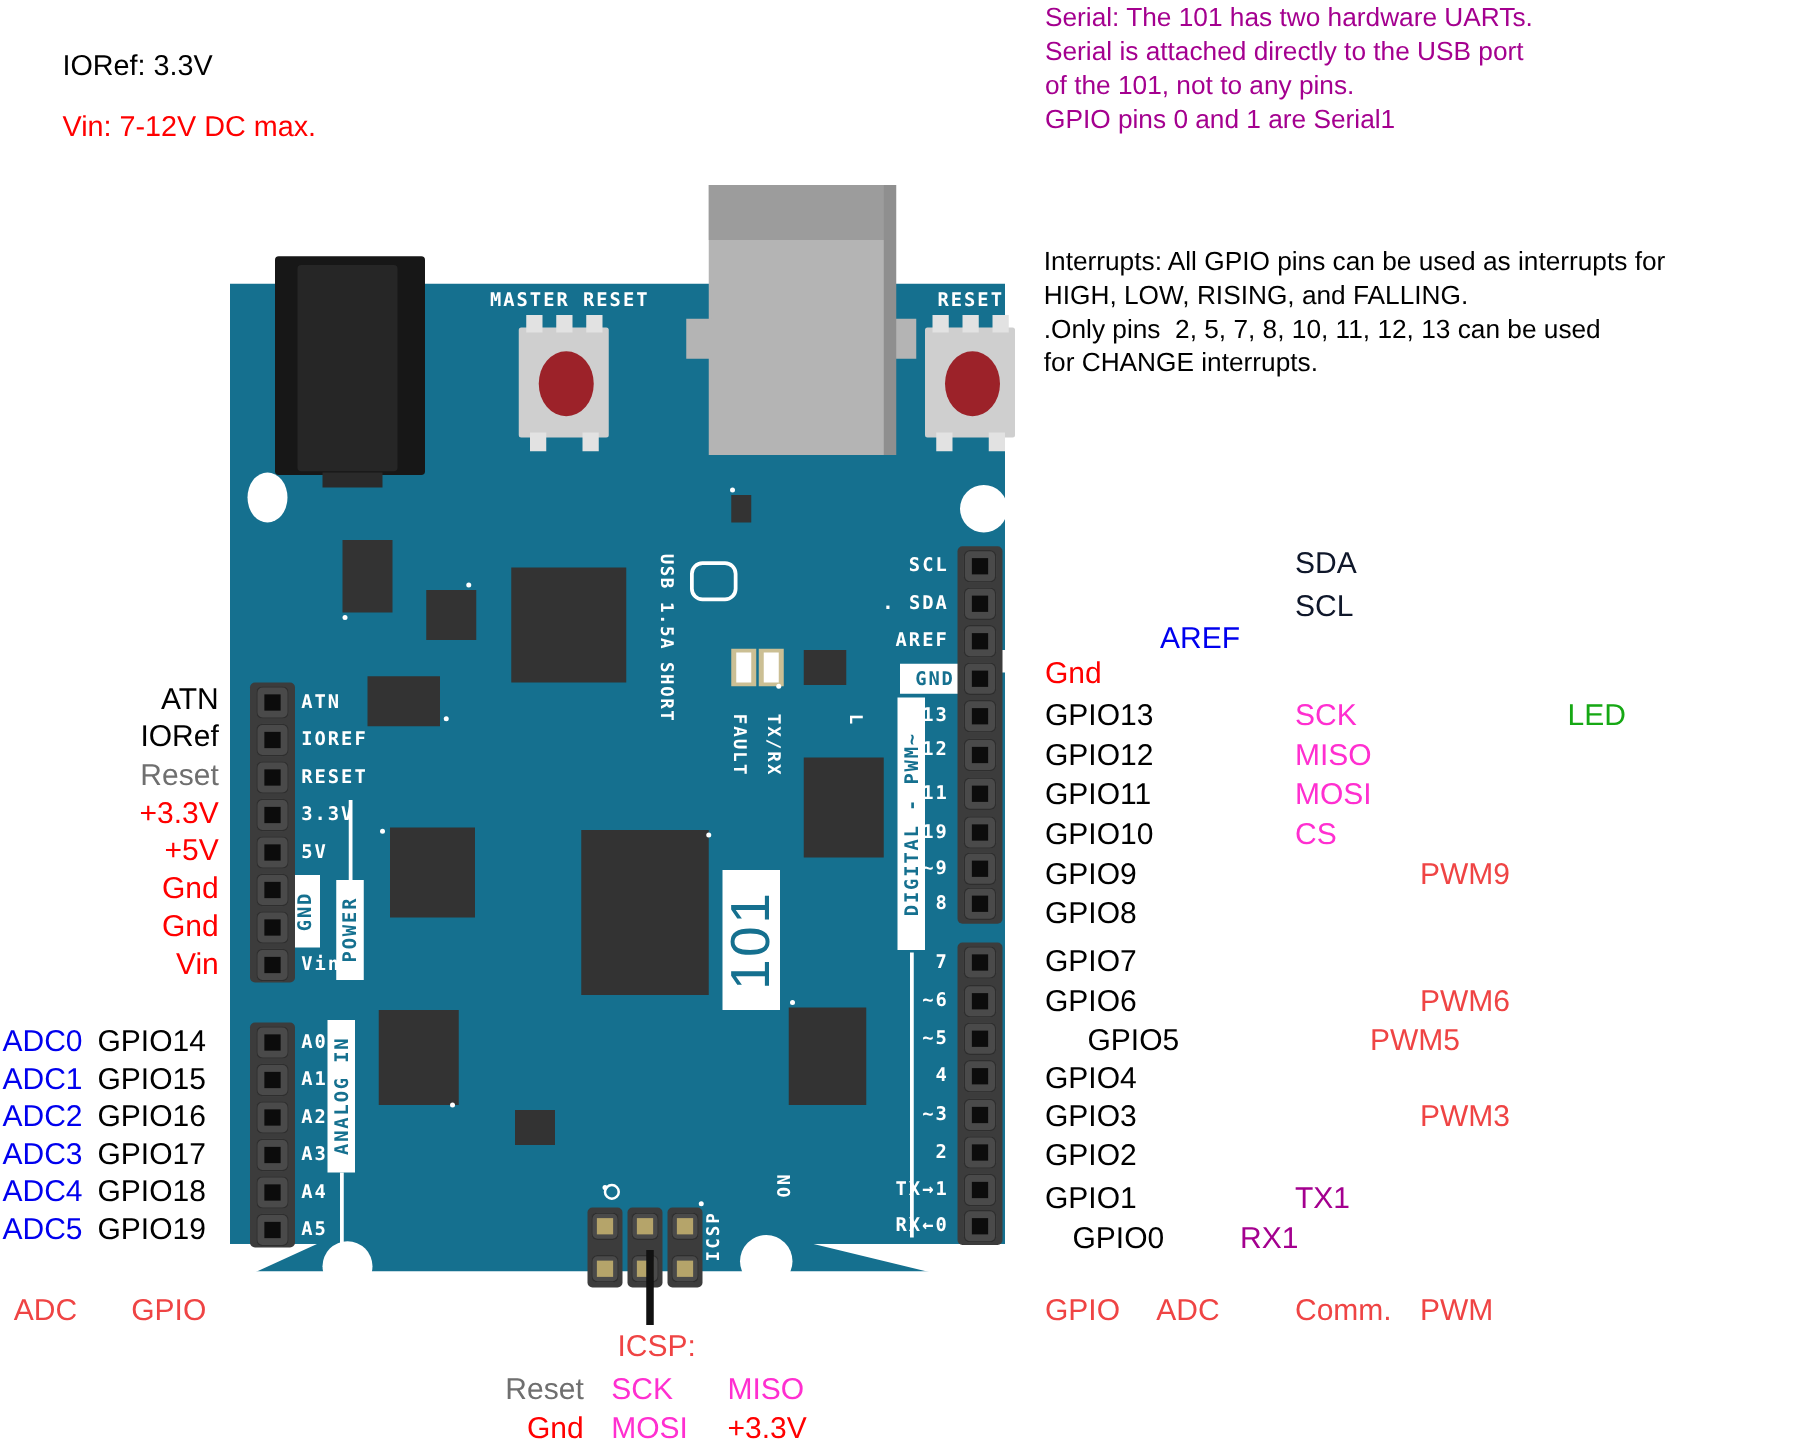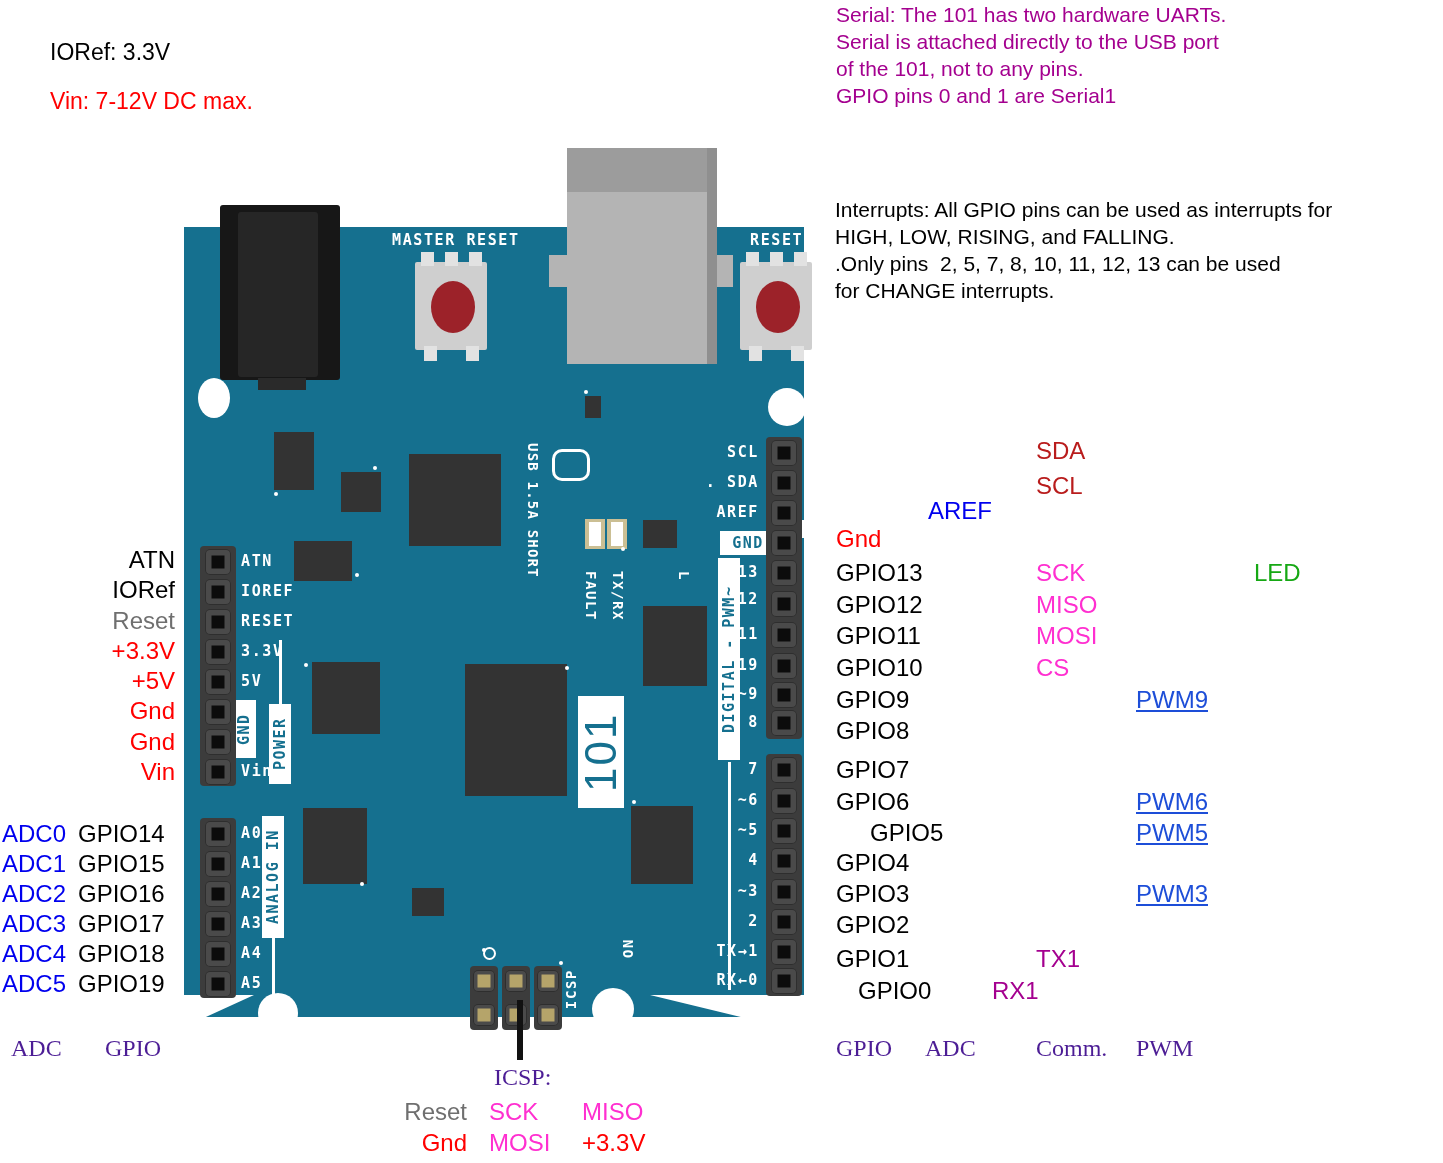--- a/index.html
+++ b/index.html
@@ -44,25 +44,25 @@
   .dot{position:absolute;background:#ffffff;border-radius:50%;width:4px;height:4px;}
 
   
   .lbl{position:absolute;font-size:24px;white-space:nowrap;}
   .lbl.rt{text-align:right;}
 
   .c-black{color:#000000;}
   .c-red{color:#ff0000;}
   .c-gray{color:#6f6f6f;}
   .c-blue{color:#0000ee;}
-  .c-navy{color:#4c1d95;font-family:Liberation Serif, serif;}
-  .c-violet{color:#b91c1c;}
+  .c-navy{color:#ef4444;}
+  .c-violet{color:#0f172a;}
   .c-magenta{color:#ff2fd0;}
   .c-purple{color:#a4008f;}
-  .c-orange{color:#1d4ed8;text-decoration:underline;}
+  .c-orange{color:#ef4444;}
   .c-green{color:#16a814;}
 
   #icsp-lead{position:absolute;background:#111111;width:6px;}
 </style>
 </head>
 <body>
 
 <div class="abs txt" id="ioref-note">IORef: 3.3V</div>
 <div class="abs txt" id="vin-note">Vin: 7-12V DC max.</div>
 <div class="abs txt" id="serial-note">Serial: The 101 has two hardware UARTs.
@@ -456,21 +456,21 @@
 <div class="lbl c-violet" style="left:1036px;top:472px;">SCL</div>
 <div class="lbl c-magenta" style="left:1036px;top:559px;">SCK</div>
 <div class="lbl c-magenta" style="left:1036px;top:591px;">MISO</div>
 <div class="lbl c-magenta" style="left:1036px;top:622px;">MOSI</div>
 <div class="lbl c-magenta" style="left:1036px;top:654px;">CS</div>
 <div class="lbl c-purple" style="left:1036px;top:945px;">TX1</div>
 <div class="lbl c-purple" style="left:992px;top:977px;">RX1</div>
 
 <div class="lbl c-orange" style="left:1136px;top:686px;">PWM9</div>
 <div class="lbl c-orange" style="left:1136px;top:788px;">PWM6</div>
-<div class="lbl c-orange" style="left:1136px;top:819px;">PWM5</div>
+<div class="lbl c-orange" style="left:1096px;top:819px;">PWM5</div>
 <div class="lbl c-orange" style="left:1136px;top:880px;">PWM3</div>
 
 <div class="lbl c-green" style="left:1254px;top:559px;">LED</div>
 
 <div class="lbl c-navy" style="left:836px;top:1035px;">GPIO</div>
 <div class="lbl c-navy" style="left:925px;top:1035px;">ADC</div>
 <div class="lbl c-navy" style="left:1036px;top:1035px;">Comm.</div>
 <div class="lbl c-navy" style="left:1136px;top:1035px;">PWM</div>
 
 <div class="lbl c-navy" style="left:494px;top:1064px;">ICSP:</div>

